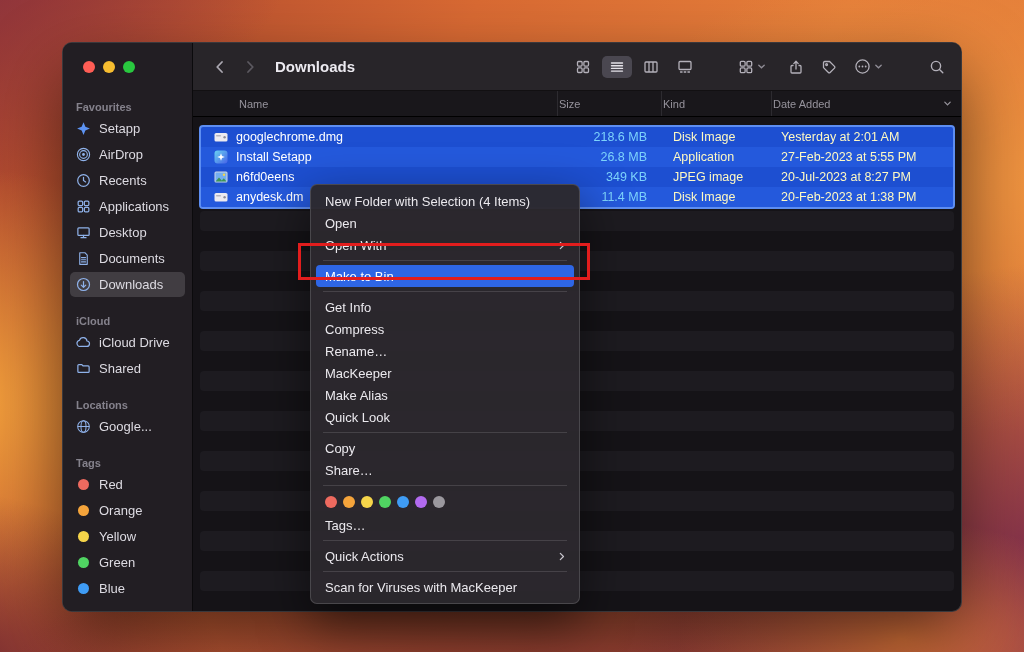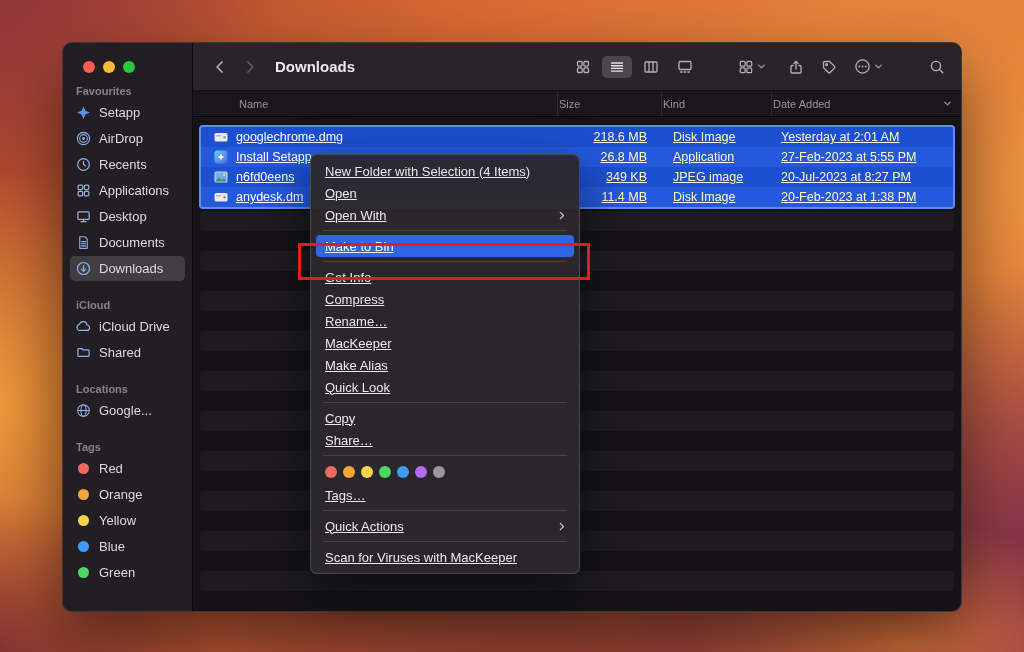--- a/index.html
+++ b/index.html
@@ -26,21 +26,21 @@
     background:#151317;border:1px solid rgba(255,255,255,.16);
     box-shadow:0 30px 70px rgba(0,0,0,.55);
   }
 
   
   .sidebar{flex:0 0 130px;width:130px;background:rgba(35,31,36,.98);border-right:1px solid rgba(0,0,0,.65);padding-top:18px;overflow:hidden;}
   .traffic{display:flex;gap:8px;padding-left:20px;}
   .tl{width:12px;height:12px;border-radius:50%;}
   .tl.red{background:#ff5d55}.tl.yellow{background:#f7bd30}.tl.green{background:#29c83f}
   .sb-h{font-size:11px;font-weight:700;color:#85828c;padding-left:13px;margin:18px 0 3px;}
-  .sb-h.first{margin-top:12px;}
+  .sb-h.first{margin-top:28px;}
   .sb-item{display:flex;align-items:center;gap:7px;height:25px;margin:1px 7px;padding:0 5px;border-radius:5px;font-size:13px;color:#dddbe2;white-space:nowrap;}
   .sb-item.selected{background:rgba(255,255,255,.14);}
   .sb-icon{width:17px;display:flex;justify-content:center;align-items:center;color:#8fb2ea;flex:0 0 17px;}
   .tag-dot{width:11px;height:11px;border-radius:50%;margin:0 3px;}
 
   
   .main{flex:1;display:flex;flex-direction:column;min-width:0;}
 
   .toolbar{flex:0 0 48px;height:48px;display:flex;align-items:center;background:#282529;border-bottom:1px solid rgba(0,0,0,.55);padding:0 16px;color:#b3b0b9;}
   .nav{width:22px;display:flex;justify-content:center;}
@@ -58,37 +58,37 @@
   .mini-chev{margin-left:3px;color:#8f8c95;display:flex;}
 
   .col-headers{flex:0 0 26px;height:26px;display:grid;grid-template-columns:1fr 104px 110px 190px;align-items:center;background:#19171b;border-bottom:1px solid #000;font-size:11px;color:#96939c;}
   .ch{padding-left:1px;display:flex;align-items:center;height:100%;}
   .ch.name{padding-left:46px;}
   .ch.bordered{border-left:1px solid #2d2b30;}
   .ch .sort{margin-left:auto;padding-right:9px;display:flex;color:#96939c;}
 
   .file-area{flex:1;padding-top:8px;overflow:hidden;position:relative;}
   .selection{margin:0 6px;border:2px solid #5d8ef2;border-radius:4px;overflow:hidden;background:#1d4fd1;}
-  .frow{height:20px;display:grid;grid-template-columns:1fr 102px 108px 184px;align-items:center;font-size:12.5px;color:#fff;text-decoration:underline;}
+  .frow{height:20px;display:grid;grid-template-columns:1fr 102px 108px 184px;align-items:center;font-size:12.5px;color:#fff;}
   .frow.alt{background:#2459dc;}
   .c-name{display:flex;align-items:center;gap:7px;padding-left:12px;min-width:0;white-space:nowrap;overflow:hidden;}
-  .c-size{text-align:right;padding-right:14px;color:#fef9c3;}
+  .c-size{text-align:right;padding-right:14px;color:#7dd3fc;}
   .c-kind,.c-date{padding-left:12px;color:#fef9c3;white-space:nowrap;}
   .ficon{width:16px;height:16px;flex:0 0 16px;display:flex;}
 
   .empty-rows{margin:2px 7px 0;}
   .erow{height:20px;border-radius:4px;}
   .erow.dark{background:#1d1b20;}
 
   
   .ctx{
-    position:absolute;left:310px;top:154px;width:270px;z-index:40;
+    position:absolute;left:310px;top:184px;width:270px;z-index:40;
     background:rgba(43,40,45,.97);border:1px solid rgba(255,255,255,.15);
     border-radius:7px;padding:5px 0;box-shadow:0 18px 50px rgba(0,0,0,.55);
-    font-size:13px;color:#ebe9ee;text-decoration:underline;
+    font-size:13px;color:#ebe9ee;
   }
   .mi{height:22px;display:flex;align-items:center;padding:0 12px 0 14px;white-space:nowrap;}
   .mi .chev{margin-left:auto;color:#c8c5cd;display:flex;}
   .mi.highlight{background:#2e66e5;margin:0 5px;padding-left:9px;border-radius:4px;color:#fff;}
   .sep{height:1px;background:rgba(255,255,255,.13);margin:4px 12px;}
   .dots{display:flex;align-items:center;gap:6px;height:24px;padding:0 12px 0 14px;}
   .dot{width:12px;height:12px;border-radius:50%;}
 
   
   .annotation{position:absolute;left:298px;top:243px;width:292px;height:37px;border:3px solid #e21d1d;z-index:60;pointer-events:none;}
@@ -221,29 +221,29 @@
         <span>Orange</span>
       </div>
       <div class="sb-item">
         <span class="sb-icon">
             <span class="tag-dot" style="background-color: rgb(246, 213, 74);"></span>
           </span>
         <span>Yellow</span>
       </div>
       <div class="sb-item">
         <span class="sb-icon">
+            <span class="tag-dot" style="background-color: rgb(80, 212, 98);"></span>
+          </span>
+        <span>Green</span>
+      </div>
+      <div class="sb-item">
+        <span class="sb-icon">
             <span class="tag-dot" style="background-color: rgb(63, 156, 245);"></span>
           </span>
         <span>Blue</span>
-      </div>
-      <div class="sb-item">
-        <span class="sb-icon">
-            <span class="tag-dot" style="background-color: rgb(80, 212, 98);"></span>
-          </span>
-        <span>Green</span>
       </div>
     </aside>
 
     <div class="main">
 
       <div class="toolbar">
         <span class="nav back">
           <svg width="16" height="16" viewBox="0 0 16 16" fill="none" stroke="currentColor" stroke-width="1.8" stroke-linecap="round" stroke-linejoin="round">
               <path d="M10 3 5.2 8 10 13"></path>
             </svg>

